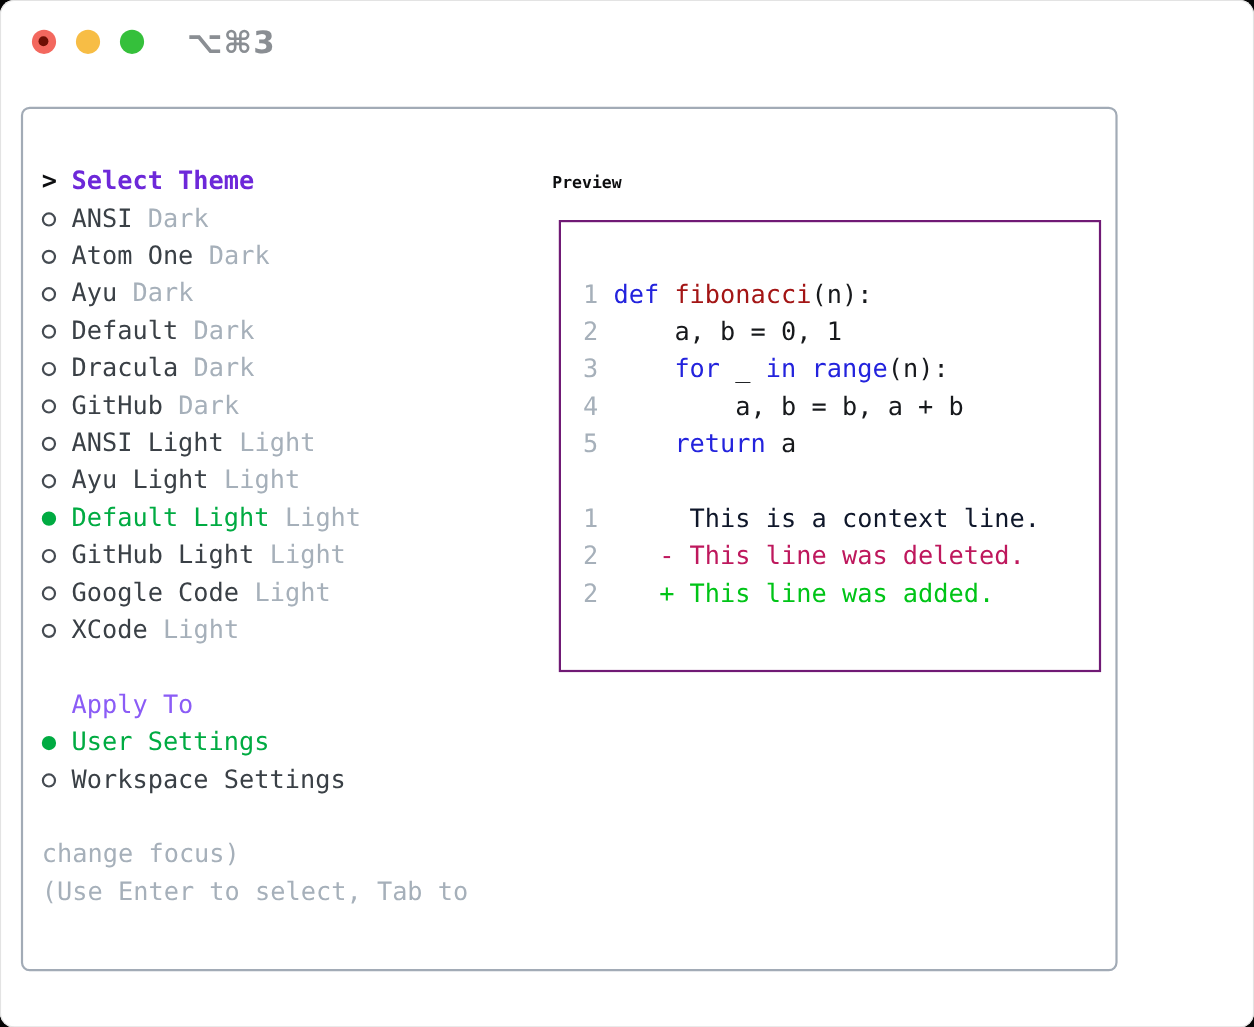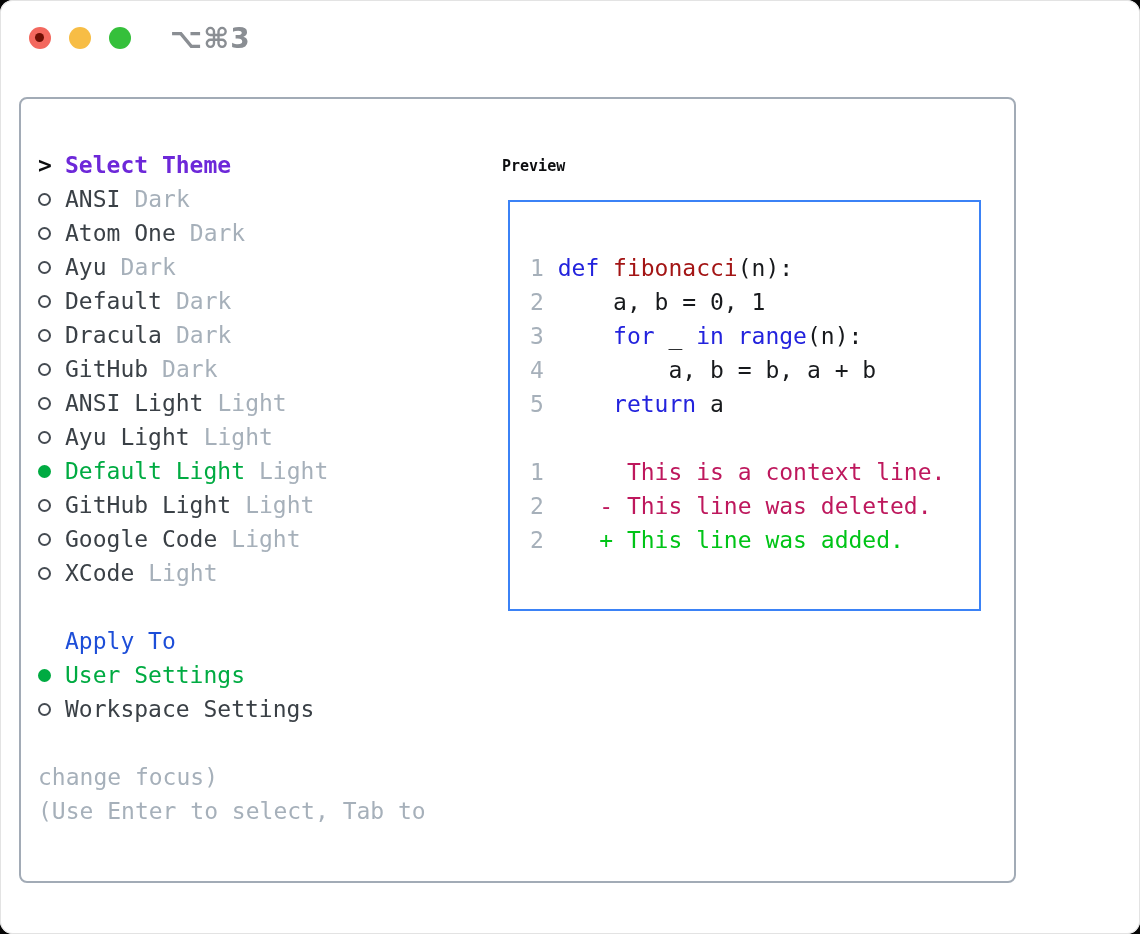--- a/index.html
+++ b/index.html
@@ -29,32 +29,32 @@
   .menu{position:absolute;left:17px;top:49px;}
   .row{display:flex;align-items:center;height:34px;font-size:23px;color:#3a4046;}
   .slot{width:27px;display:flex;align-items:center;}
   .radio{width:13px;height:13px;border-radius:50%;border:2px solid #454b52;box-sizing:border-box;}
   .selected .radio{background:#00ab42;border-color:#00ab42;}
   .selected .name,.selected .label{color:#00ab42;}
   .prompt{font-weight:bold;color:#0d0e10;font-size:23px;}
   .hdr{font-weight:bold;color:#6d28d9;}
   .name{white-space:pre;}
   .tag{color:#a6b0ba;margin-left:14px;white-space:pre;}
-  .apply-hdr{color:#1d4ed8;text-align:center;}
+  .apply-hdr{color:#8b5cf6;text-align:center;}
   .spacer{height:34px;}
   .hint{font-size:23px;line-height:34px;color:#a6b0ba;white-space:pre;}
   
   .preview-label{position:absolute;left:481px;top:50px;height:34px;line-height:34px;font-size:15px;font-weight:bold;color:#0d0e10;}
-  .preview-box{position:absolute;left:487px;top:101px;width:469px;height:407px;border:2px solid #3b82f6;background:#fff;}
+  .preview-box{position:absolute;left:487px;top:101px;width:469px;height:407px;border:2px solid #701a75;background:#fff;padding-left:20px;}
   .code{position:absolute;left:20px;top:49px;}
   .cline{height:34px;line-height:34px;font-size:23px;white-space:pre;color:#17191c;}
   .ln{display:inline-block;width:2ch;color:#a6b0ba;}
   .kw{color:#2323dd;}
   .fn{color:#a31515;}
-  .ctx{color:#be185d;text-align:center;}
+  .ctx{color:#0f172a;text-align:center;}
   .del{color:#be185d;}
   .add{color:#00c417;margin-top:28px;}
 </style>
 </head>
 <body>
 
 <div class="window">
 
   <div class="titlebar">
     <div class="lights">

